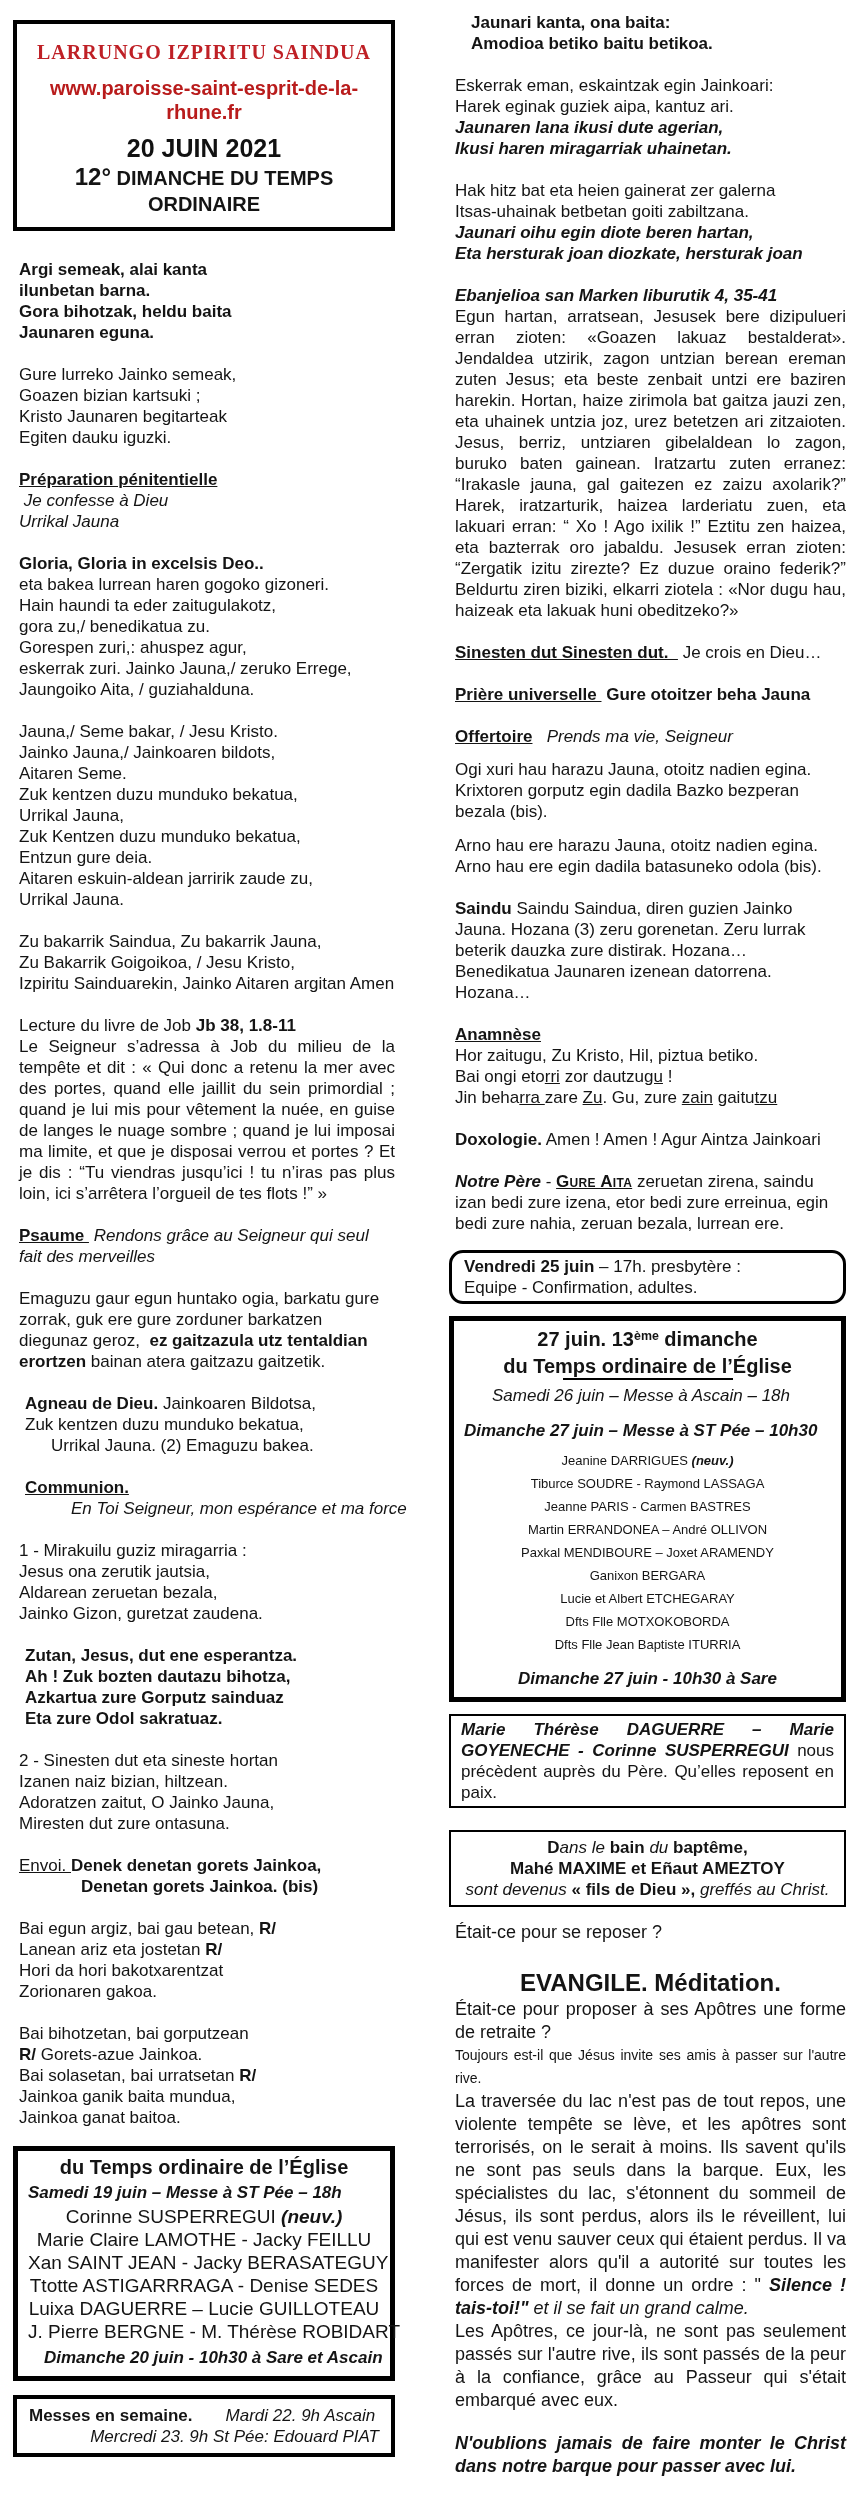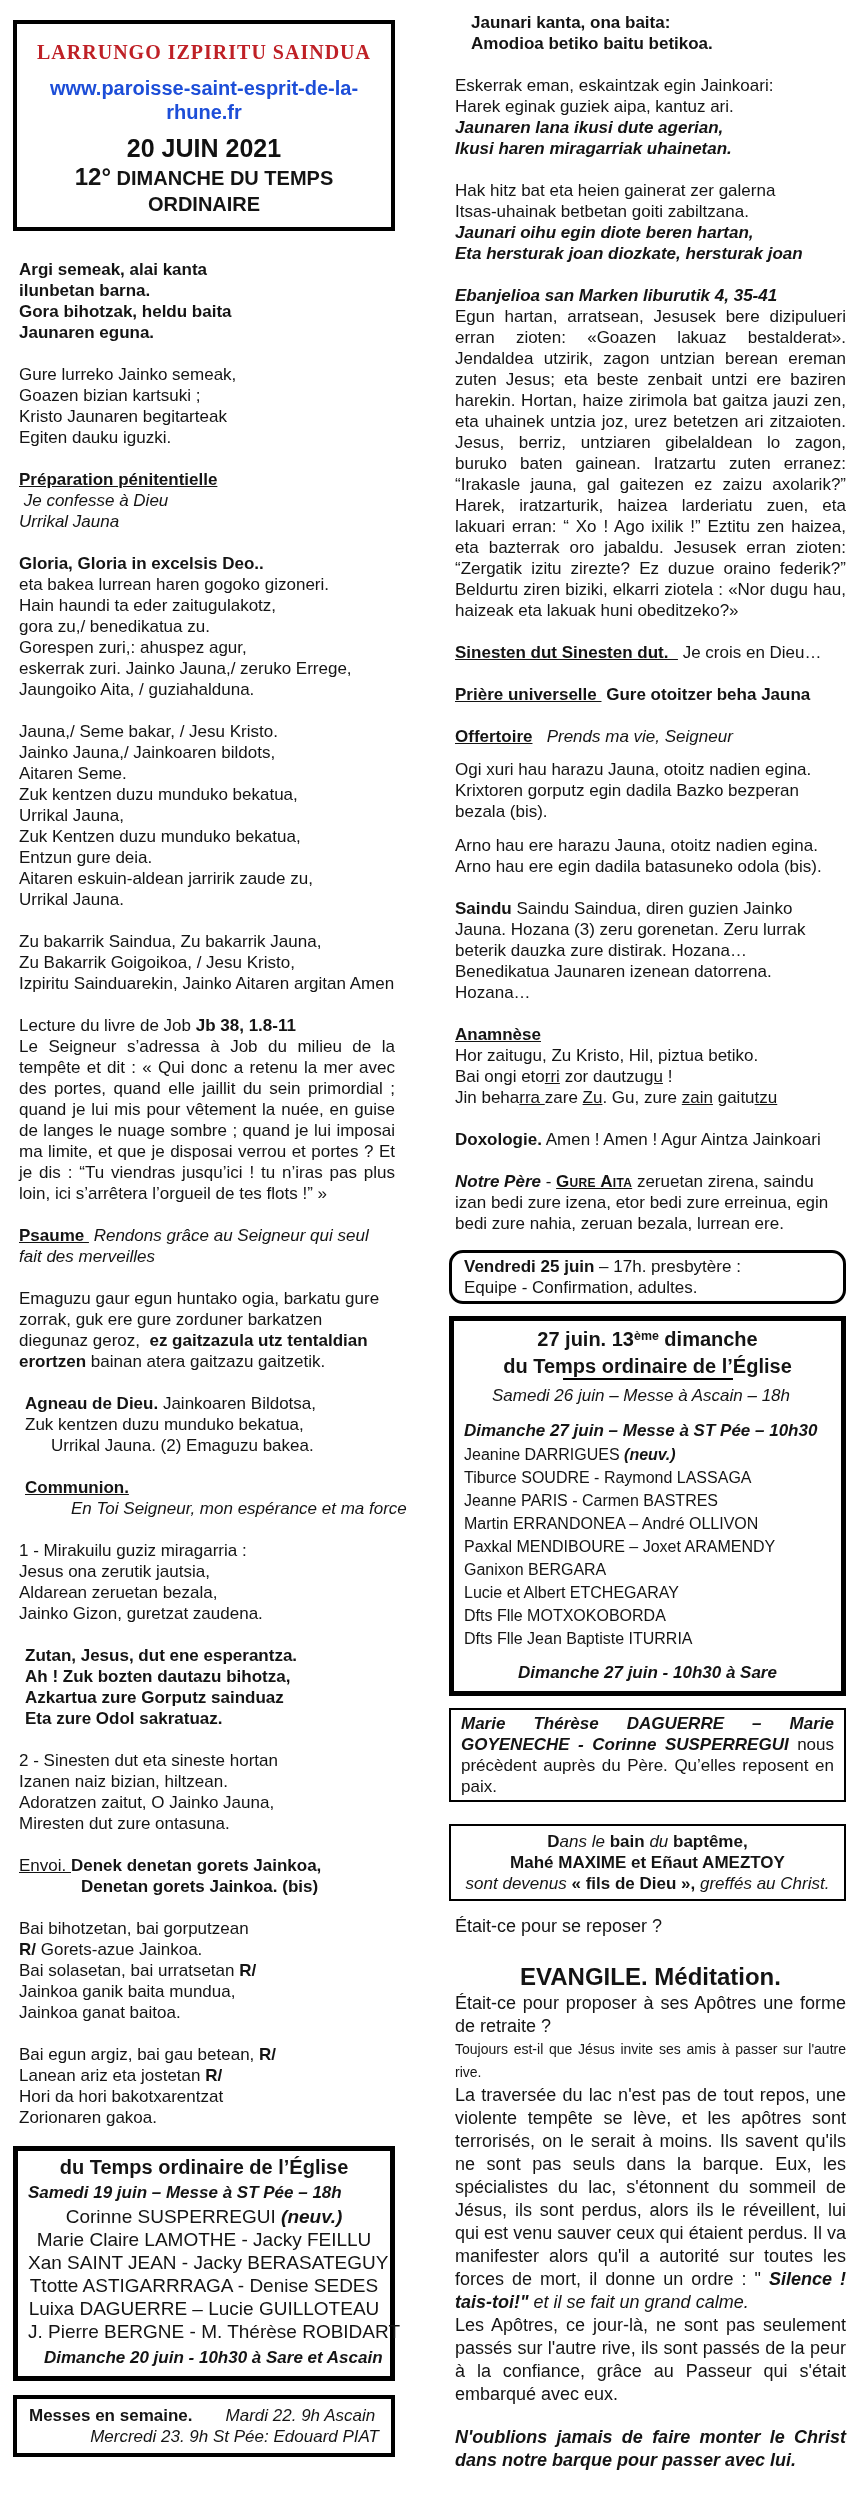--- a/index.html
+++ b/index.html
@@ -33,21 +33,21 @@
   .s-u{text-decoration:underline;}
   .s-p{font-size:0.62em;position:relative;top:-0.5em;}
   .s-c{font-variant:small-caps;letter-spacing:0.3px;}
 </style>
 </head>
 <body>
 
 <div class="column" id="left-col">
   <div class="header-box">
     <div class="header-title" style="color: rgb(191, 32, 38);">LARRUNGO IZPIRITU SAINDUA</div>
-    <div class="header-url" style="color: #1d4ed8;">www.paroisse-saint-esprit-de-la-rhune.fr</div>
+    <div class="header-url" style="color: #b91c1c;">www.paroisse-saint-esprit-de-la-rhune.fr</div>
     <div class="header-date">20 JUIN 2021</div>
     <div class="header-subtitle"><span class="sub-num">12°</span><span>&nbsp;DIMANCHE DU TEMPS ORDINAIRE</span></div>
   </div>
   <div id="left-blocks">
       <div class="para s-b" style="margin-top: 28px;">
         <div class="line"><span>Argi semeak, alai kanta</span></div>
         <div class="line"><span>ilunbetan barna.</span></div>
         <div class="line"><span>Gora bihotzak, heldu baita</span></div>
         <div class="line"><span>Jaunaren eguna.</span></div>
       </div>
@@ -124,31 +124,31 @@
         <div class="line"><span>2 - Sinesten dut eta sineste hortan</span></div>
         <div class="line"><span>Izanen naiz bizian, hiltzean.</span></div>
         <div class="line"><span>Adoratzen zaitut, O Jainko Jauna,</span></div>
         <div class="line"><span>Miresten dut zure ontasuna.</span></div>
       </div>
       <div class="para" style="margin-top: 21px;">
         <div class="line"><span class="s-u">Envoi. </span><span class="s-b">Denek denetan gorets Jainkoa,</span></div>
         <div class="line" style="padding-left: 62px;"><span class="s-b">Denetan gorets Jainkoa. (bis)</span></div>
       </div>
       <div class="para" style="margin-top: 21px;">
+        <div class="line"><span>Bai egun argiz, bai gau betean, </span><span class="s-b">R/</span></div>
+        <div class="line"><span>Lanean ariz eta jostetan </span><span class="s-b">R/</span></div>
+        <div class="line"><span>Hori da hori bakotxarentzat</span></div>
+        <div class="line"><span>Zorionaren gakoa.</span></div>
+      </div>
+      <div class="para" style="margin-top: 21px;">
         <div class="line"><span>Bai bihotzetan, bai gorputzean</span></div>
         <div class="line"><span class="s-b">R/</span><span> Gorets-azue Jainkoa.</span></div>
         <div class="line"><span>Bai solasetan, bai urratsetan </span><span class="s-b">R/</span></div>
         <div class="line"><span>Jainkoa ganik baita mundua,</span></div>
         <div class="line"><span>Jainkoa ganat baitoa.</span></div>
-      </div>
-      <div class="para" style="margin-top: 21px;">
-        <div class="line"><span>Bai egun argiz, bai gau betean, </span><span class="s-b">R/</span></div>
-        <div class="line"><span>Lanean ariz eta jostetan </span><span class="s-b">R/</span></div>
-        <div class="line"><span>Hori da hori bakotxarentzat</span></div>
-        <div class="line"><span>Zorionaren gakoa.</span></div>
       </div>
       <div class="box" style="border-width: 5px; padding: 4px 10px 8px; margin-top: 18px;">
         <div class="para" style="text-align: center; font-size: 20px; line-height: 24px; margin-top: 0px;">
           <div class="line"><span class="s-b">du Temps ordinaire de l’Église</span></div>
         </div>
         <div class="para" style="margin-top: 3px;">
           <div class="line"><span class="s-b s-i">Samedi 19 juin – Messe à ST Pée – 18h</span></div>
         </div>
         <div class="para" style="text-align: center; font-size: 19px; line-height: 23px; margin-top: 2px;">
           <div class="line"><span>Corinne SUSPERREGUI </span><span class="s-b s-i">(neuv.)</span></div>
@@ -239,21 +239,21 @@
           <div class="line"><span class="s-b">27 juin. 13</span><span class="s-b s-p">ème</span><span class="s-b"> dimanche</span></div>
           <div class="line"><span class="s-b">du Temps ordinaire de l’Église</span></div>
         </div>
         <div class="short-rule" style="margin-top: 0px;"></div>
         <div class="para" style="padding-left: 28px; margin-top: 0px;">
           <div class="line"><span class="s-i">Samedi 26 juin – Messe à Ascain – 18h</span></div>
         </div>
         <div class="para" style="margin-top: 14px;">
           <div class="line"><span class="s-b s-i">Dimanche 27 juin – Messe à ST Pée – 10h30</span></div>
         </div>
-        <div class="para" style="text-align: left; font-size: 16px; line-height: 23px; margin-top: 2px;">
+        <div class="para" style="text-align: center; font-size: 13px; line-height: 23px; margin-top: 8px;">
           <div class="line"><span>Jeanine DARRIGUES </span><span class="s-b s-i">(neuv.)</span></div>
           <div class="line"><span>Tiburce SOUDRE - Raymond LASSAGA</span></div>
           <div class="line"><span>Jeanne PARIS -  Carmen BASTRES</span></div>
           <div class="line"><span>Martin ERRANDONEA – André OLLIVON</span></div>
           <div class="line"><span>Paxkal MENDIBOURE – Joxet ARAMENDY</span></div>
           <div class="line"><span>Ganixon BERGARA</span></div>
           <div class="line"><span>Lucie et Albert ETCHEGARAY</span></div>
           <div class="line"><span>Dfts Flle MOTXOKOBORDA</span></div>
           <div class="line"><span>Dfts Flle Jean Baptiste ITURRIA</span></div>
         </div>

